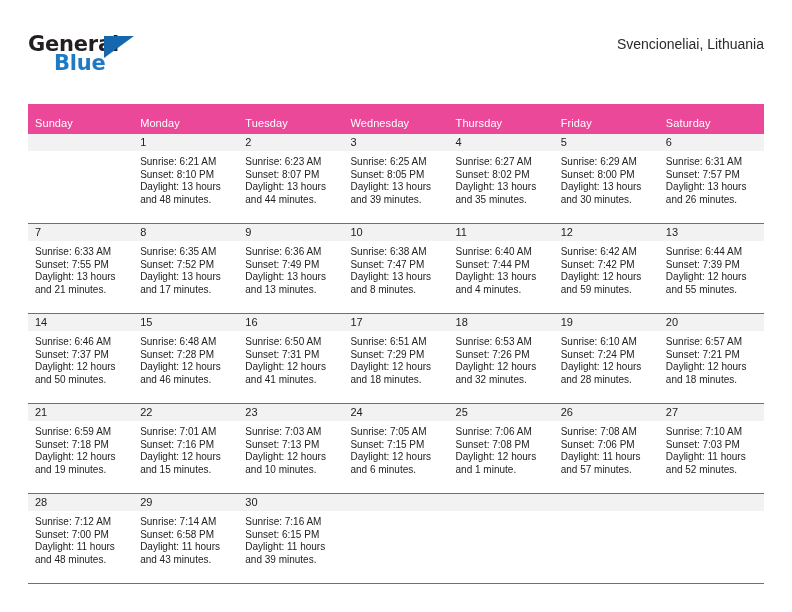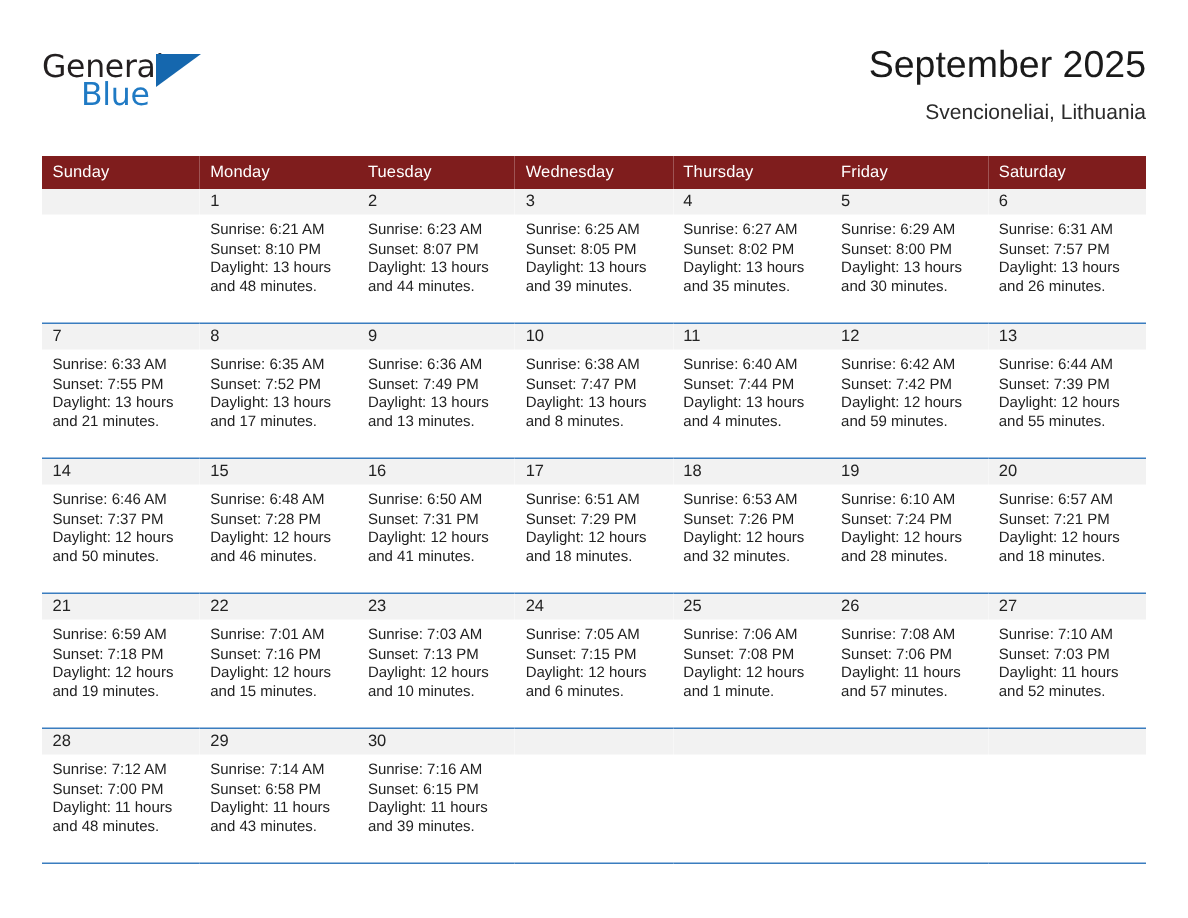--- a/index.html
+++ b/index.html
@@ -28,20 +28,21 @@
     top: 28px;
     right: 28px;
     height: 68px;
   }
   .brand {
     position: absolute;
     left: 0;
     top: 4px;
     width: 130px;
     height: 56px;
+    font-weight: bold;
   }
   .brand-general {
     position: absolute;
     left: 0;
     top: 0;
     font-size: 21px;
     letter-spacing: -0.2px;
     color: #231f20;
     font-family: "DejaVu Sans", sans-serif;
   }
@@ -88,26 +89,26 @@
   
   .calendar {
     position: absolute;
     left: 28px;
     top: 104px;
     width: 736px;
     border-collapse: collapse;
     table-layout: fixed;
   }
   .calendar th {
-    background: #7f1d1d;
+    background: #ec4899;
     color: #ffffff;
     font-size: 11px;
     font-weight: normal;
     text-align: left;
-    padding: 4px 0 4px 7px;
+    padding: 12px 0 4px 7px;
     height: 14px;
     letter-spacing: 0.1px;
   }
   .week-row {
     border-bottom: 1px solid #3a7dbf;
   }
   .daycell {
     vertical-align: top;
     padding: 0;
     height: 89px;
@@ -141,21 +142,20 @@
 
   <div class="header">
 
     <div class="brand">
       <span class="brand-general">General</span>
       <span class="brand-triangle"></span>
       <span class="brand-blue">Blue</span>
     </div>
 
     <div class="title-block">
-      <div class="cal-title">September 2025</div>
       <div class="cal-subtitle">Svencioneliai, Lithuania</div>
     </div>
 
   </div>
 
   <table class="calendar">
     <thead>
       <tr>
         <th>Sunday</th>
         <th>Monday</th>

